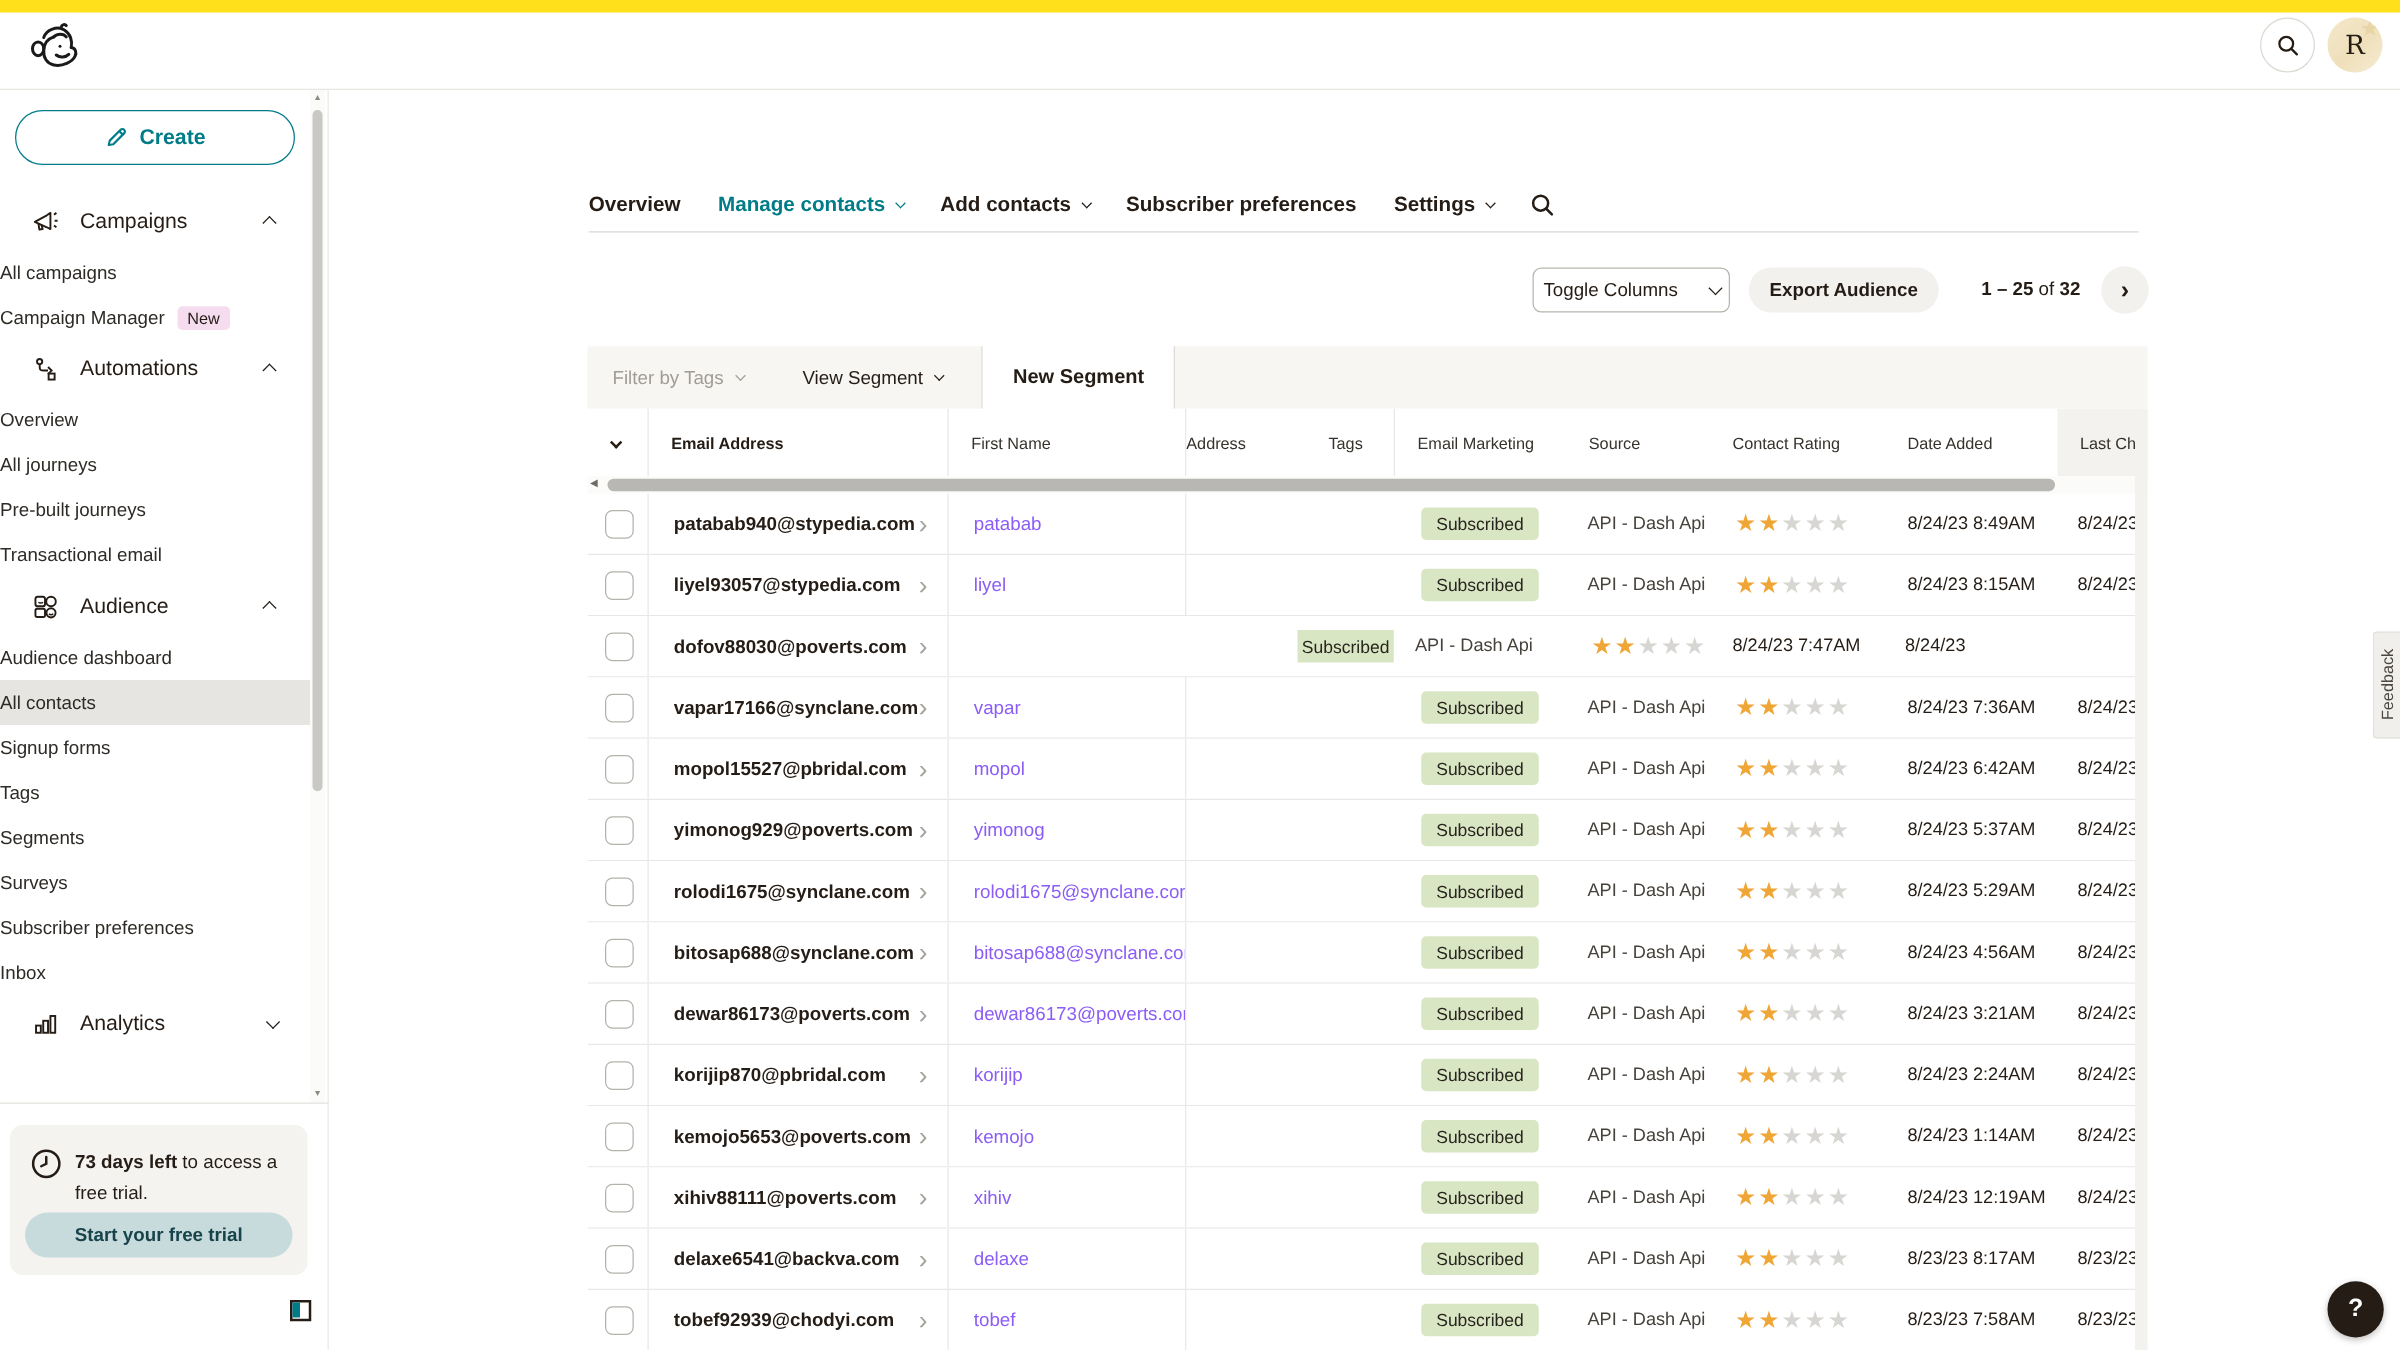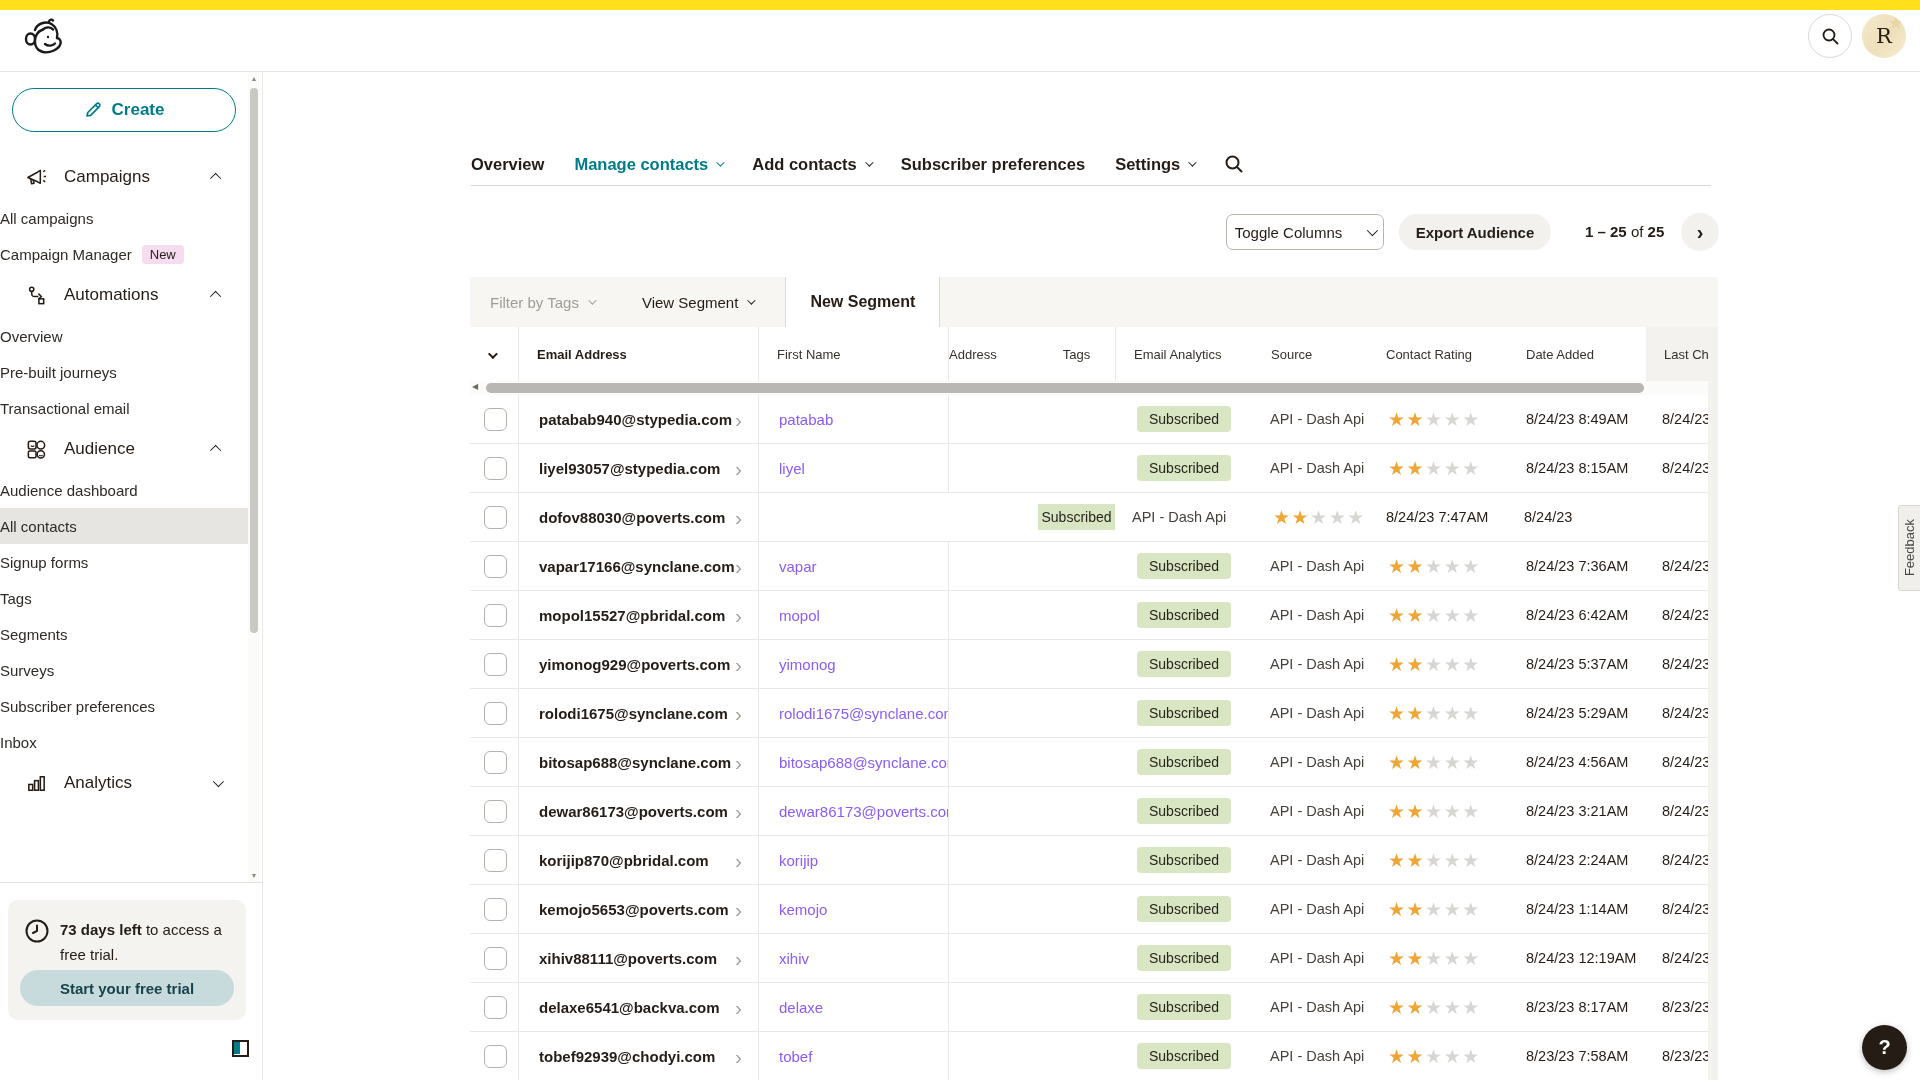--- a/index.html
+++ b/index.html
@@ -180,20 +180,23 @@
               <path d="M7 8 C7 12 7 13 10 13 L14 13 M14 10 L17 13 L14 16"></path>
           </svg>
         </span>
         <span>Automations</span>
         <span class="chev up"></span>
       </div>
       <div class="nav-item">
           <span>Overview</span>
         </div>
       <div class="nav-item">
+          <span>All journeys</span>
+        </div>
+      <div class="nav-item">
           <span>Pre-built journeys</span>
         </div>
       <div class="nav-item">
           <span>Transactional email</span>
         </div>
 
       <div class="nav-section">
         <span class="nicon">
           <svg width="23" height="23" viewBox="0 0 24 24" fill="none" stroke="#241c15" stroke-width="1.6" stroke-linejoin="round">
             <rect x="3.5" y="3.5" width="8" height="8" rx="2"></rect>
@@ -302,21 +305,21 @@
     <div class="tabs-divider"></div>
 
     <button class="toolbar-toggle">
       <span>Toggle Columns</span>
         <span class="chev down"></span>
     </button>
     <button class="toolbar-export">Export Audience</button>
     <div class="pagination">
       <span class="b">1 – 25</span>
       <span>of</span>
-      <span class="b">25</span>
+      <span class="b">32</span>
     </div>
     <button class="page-next">›</button>
 
     <div class="filterbar">
       <div class="fb-item fb-tags">
         <span>Filter by Tags</span>
           <span class="chev down"></span>
       </div>
       <div class="fb-item fb-view">
         <span>View Segment</span>
@@ -326,21 +329,21 @@
         <span>New Segment</span>
       </div>
     </div>
 
     <div class="thead">
       <div class="hc hchev"><span class="chev down"></span></div>
       <div class="hc bold bl">Email Address</div>
       <div class="hc bl">First Name</div>
       <div class="hc center bl">Address</div>
       <div class="hc center">Tags</div>
-      <div class="hc bl">Email Analytics</div>
+      <div class="hc bl">Email Marketing</div>
       <div class="hc">Source</div>
       <div class="hc">Contact Rating</div>
       <div class="hc">Date Added</div>
       <div class="hc graybg">Last Cha</div>
     </div>
 
     <div class="hscroll">
       <span class="arr l">◀</span>
       <div class="hthumb"></div>
       <span class="arr r">▶</span>

